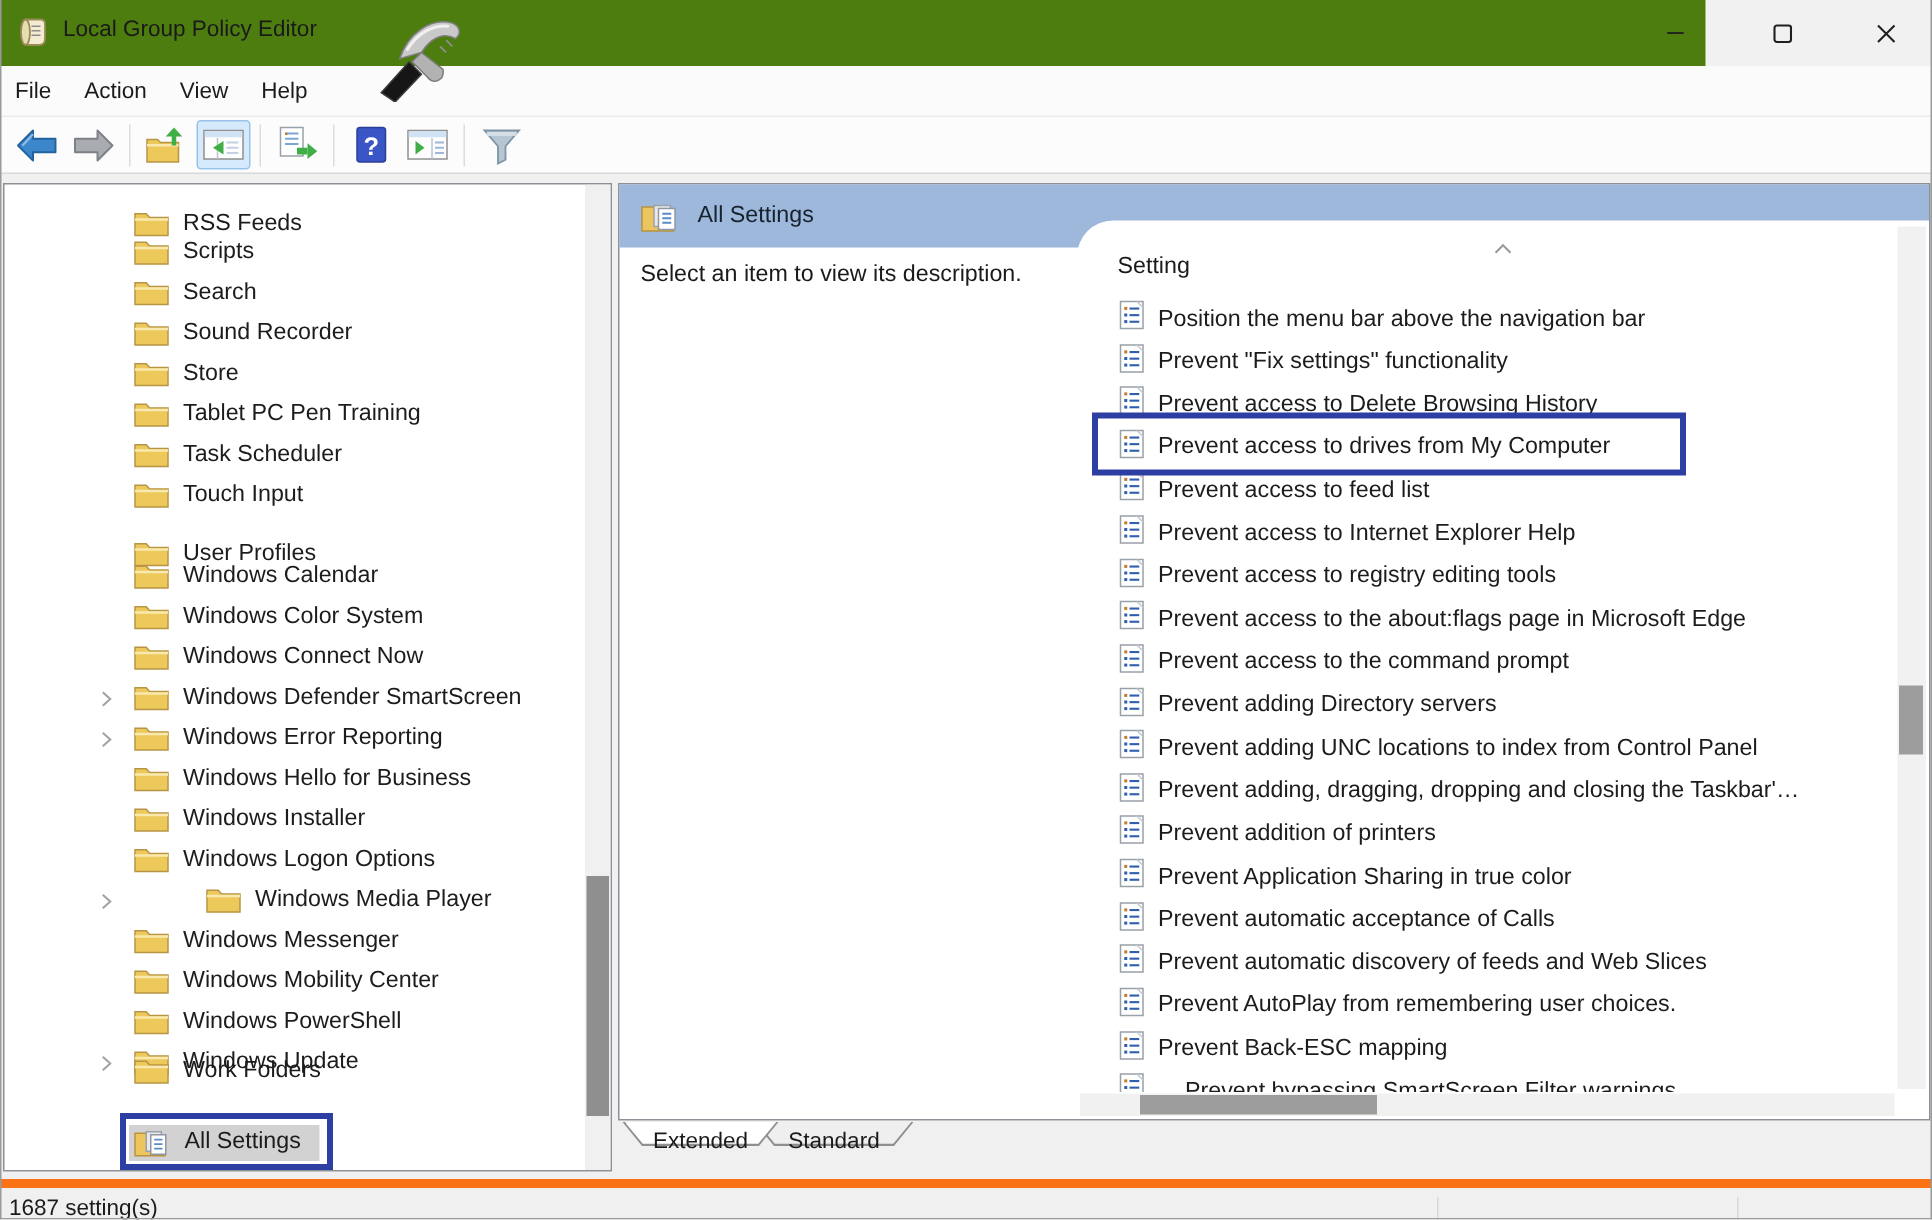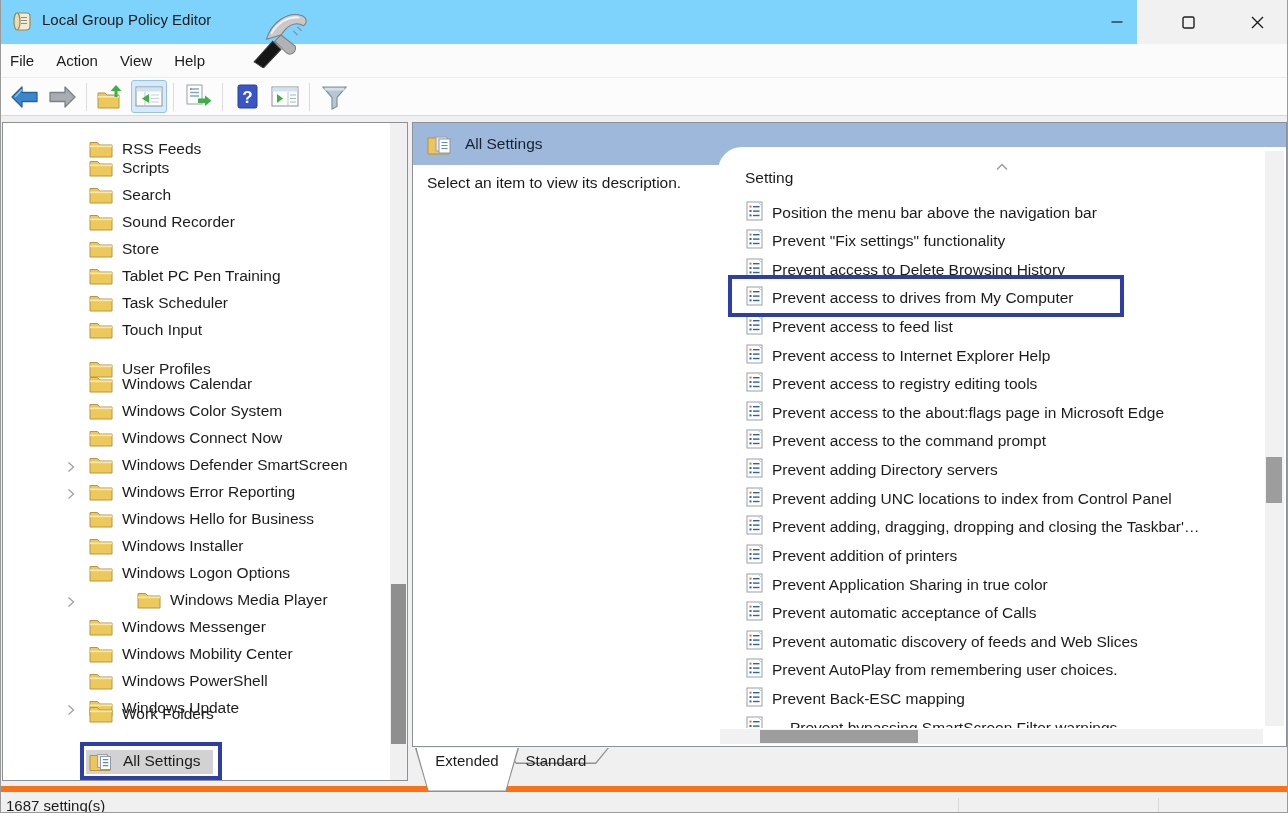--- a/index.html
+++ b/index.html
@@ -4,21 +4,21 @@
 <style>
   html,body{margin:0;padding:0;}
   body{
     width:1288px;height:813px;position:relative;overflow:hidden;
     font-family:"Liberation Sans",sans-serif;background:#fdfdfd;
     -webkit-font-smoothing:antialiased;
   }
   .frame{position:absolute;inset:0;border:1px solid #9a9a9a;border-top:none;pointer-events:none;z-index:90;}
 
   
-  .titlebar{position:absolute;top:0;left:0;right:0;height:44px;background:#7dd3fc;}
+  .titlebar{position:absolute;top:0;left:0;right:0;height:44px;background:#4d7c0f;}
   .caption-zone{position:absolute;left:1137px;top:0;width:151px;height:44px;background:#f1f1f1;}
   .app-icon{position:absolute;left:10px;top:10px;width:24px;height:24px;}
   .win-title{position:absolute;left:42px;top:11px;font-size:15px;color:#1a1a1a;}
   .cap-btn{position:absolute;top:1px;width:46px;height:42px;display:flex;align-items:center;justify-content:center;}
   .cap-min{left:1094px;} .cap-max{left:1165px;} .cap-close{left:1234px;}
 
   
   .hammer{position:absolute;left:250px;top:2px;width:66px;height:66px;z-index:80;pointer-events:none;}
 
   
@@ -74,21 +74,21 @@
   .anno-setting{left:728px;top:275px;width:388px;height:34px;}
   .anno-tree{left:80px;top:742px;width:134px;height:30px;}
 
   
   .tabs{position:absolute;left:413px;top:748px;height:34px;width:400px;}
   .tab{position:absolute;top:0;}
   .tab-outer{position:absolute;inset:0;background:#8f8f8f;
     clip-path:polygon(0 0,100% 0,calc(100% - 13px) 100%,13px 100%);}
   .tab-inner{position:absolute;left:1.5px;right:1.5px;top:0;bottom:1.5px;
     clip-path:polygon(0 0,100% 0,calc(100% - 12px) 100%,12px 100%);}
-  .tab-extended{left:2px;width:104px;height:44px;z-index:2;}
+  .tab-extended{left:2px;width:104px;height:16px;z-index:2;}
   .tab-extended .tab-inner{background:#ffffff;}
   .tab-standard{left:90px;width:106px;height:16px;z-index:1;}
   .tab-standard .tab-inner{background:#efefef;}
   .tab .lbl{position:absolute;width:100%;text-align:center;top:4px;font-size:15px;color:#1a1a1a;z-index:3;}
 
   
   .statusbar{position:absolute;left:0;top:786px;width:100%;height:27px;background:#f0f0f0;
     border-top:6px solid #f97316;box-sizing:border-box;}
   .status-text{position:absolute;left:6px;top:5px;font-size:15px;color:#1b1b1b;}
   .status-div{position:absolute;top:6px;width:1px;height:21px;background:#d8d8d8;}

